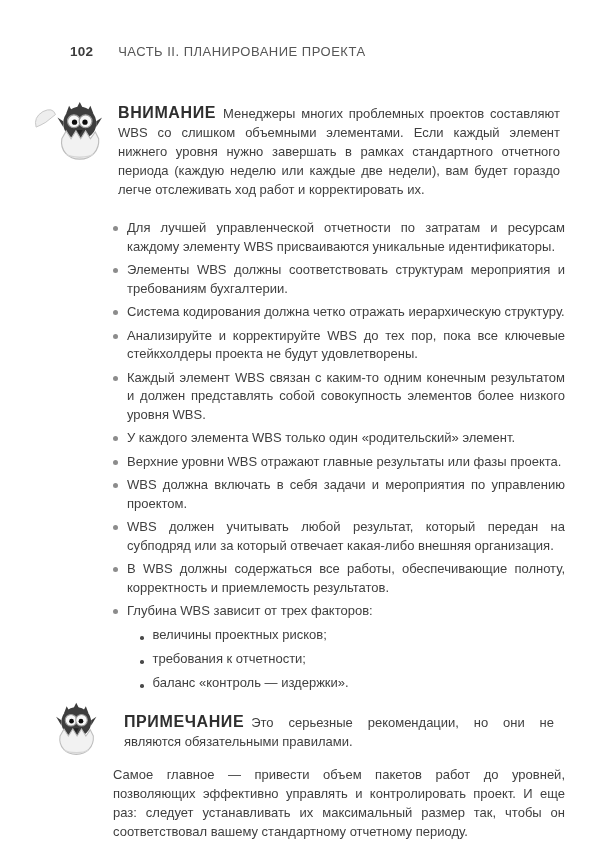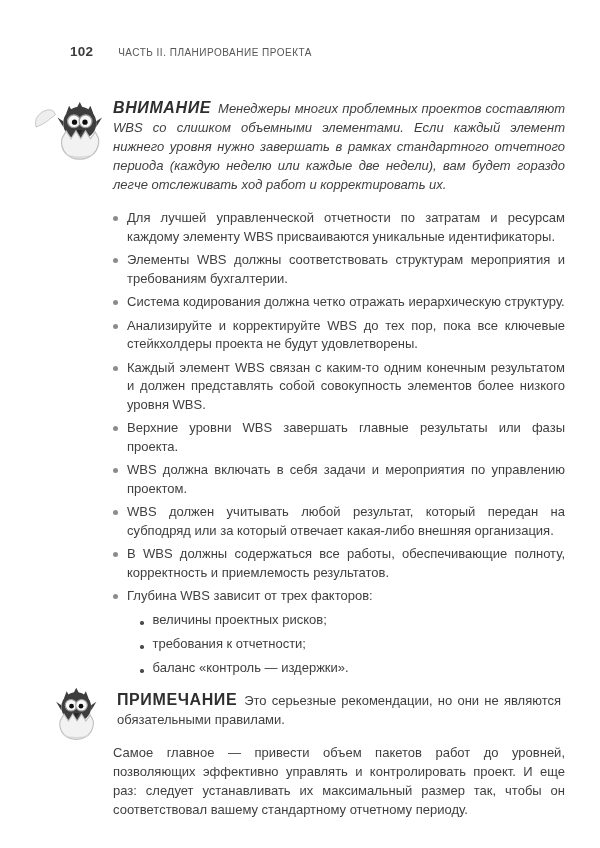--- a/index.html
+++ b/index.html
@@ -15,21 +15,21 @@
   
   .running-head{
     display:flex;align-items:baseline;
     margin:44px 35px 0 70px;
   }
   .page-number{
     font-size:13.5px;font-weight:bold;color:#3c3c3c;letter-spacing:.2px;
   }
   .head-title{
     margin-left:25px;
-    font-size:10px;color:#565656;letter-spacing:.5px;
+    font-size:13px;color:#565656;letter-spacing:.5px;
     text-transform:uppercase;
   }
   
   .callout{
     display:flex;align-items:flex-start;
     margin:39px 35px 0 33px;
   }
   .icon-col{
     flex:0 0 80px;display:flex;justify-content:flex-start;
   }
@@ -96,21 +96,21 @@
         <circle cx="48" cy="26" r="17" fill="#3d3d3d"></circle>
         <circle cx="42" cy="24" r="6.6" fill="#f7f7f7" stroke="#9a9a9a" stroke-width="1.2"></circle>
         <circle cx="54" cy="24" r="6.6" fill="#f7f7f7" stroke="#9a9a9a" stroke-width="1.2"></circle>
         <circle cx="42.6" cy="25" r="2.7" fill="#0d0d0d"></circle>
         <circle cx="53.4" cy="25" r="2.7" fill="#0d0d0d"></circle>
         <path d="M45 33 L51 33 L48 38 Z" fill="#222222"></path>
         <path d="M29.5 42 L34 34 L39 42 L44 34 L49 42 L54 34 L59 42 L64 35 L67.5 42 C68.5 54 60 63 48 63 C36 63 27.5 54 29.5 42 Z" fill="#f2f2f2" stroke="#bdbdbd" stroke-width="1.2"></path>
         <path d="M34 58 C40 62 56 62 62 58" stroke="#d6d6d6" stroke-width="1.5" fill="none"></path>
       </svg>
     </div>
-    <p class="callout-text" style="margin:0;font-style:italic;">
+    <p class="callout-text" style="margin:5px;">
       <span class="callout-label">ВНИМАНИЕ</span><span>Менеджеры многих проблемных проектов составляют WBS со слишком объемными элементами. Если каждый элемент нижнего уровня нужно завершать в рамках стандартного отчетного периода (каждую неделю или каждые две недели), вам будет гораздо легче отслеживать ход работ и корректировать их.</span>
     </p>
   </div>
 
   <ul class="bullet-list">
       <li class="b-item">
         <span class="b-marker"></span>
         <span class="b-text">Для лучшей управленческой отчетности по затратам и ресурсам каждому элементу WBS присваиваются уникальные идентификаторы.</span>
       </li>
       <li class="b-item">
@@ -124,21 +124,25 @@
       <li class="b-item">
         <span class="b-marker"></span>
         <span class="b-text">Анализируйте и корректируйте WBS до тех пор, пока все ключевые стейкхолдеры проекта не будут удовлетворены.</span>
       </li>
       <li class="b-item">
         <span class="b-marker"></span>
         <span class="b-text">Каждый элемент WBS связан с каким-то одним конечным результатом и должен представлять собой совокупность элементов более низкого уровня WBS.</span>
       </li>
       <li class="b-item">
         <span class="b-marker"></span>
-        <span class="b-text">Верхние уровни WBS завершать главные результаты или фазы проекта.</span>
+        <span class="b-text">У каждого элемента WBS только один «родительский» элемент.</span>
+      </li>
+      <li class="b-item">
+        <span class="b-marker"></span>
+        <span class="b-text">Верхние уровни WBS отражают главные результаты или фазы проекта.</span>
       </li>
       <li class="b-item">
         <span class="b-marker"></span>
         <span class="b-text">WBS должна включать в себя задачи и мероприятия по управлению проектом.</span>
       </li>
       <li class="b-item">
         <span class="b-marker"></span>
         <span class="b-text">WBS должен учитывать любой результат, который передан на субподряд или за который отвечает какая-либо внешняя организация.</span>
       </li>
       <li class="b-item">
@@ -177,20 +181,20 @@
         <circle cx="42" cy="24" r="6.6" fill="#f7f7f7" stroke="#9a9a9a" stroke-width="1.2"></circle>
         <circle cx="54" cy="24" r="6.6" fill="#f7f7f7" stroke="#9a9a9a" stroke-width="1.2"></circle>
         <circle cx="42.6" cy="25" r="2.7" fill="#0d0d0d"></circle>
         <circle cx="53.4" cy="25" r="2.7" fill="#0d0d0d"></circle>
         <path d="M45 33 L51 33 L48 38 Z" fill="#222222"></path>
         <path d="M29.5 42 L34 34 L39 42 L44 34 L49 42 L54 34 L59 42 L64 35 L67.5 42 C68.5 54 60 63 48 63 C36 63 27.5 54 29.5 42 Z" fill="#f2f2f2" stroke="#bdbdbd" stroke-width="1.2"></path>
         <path d="M34 58 C40 62 56 62 62 58" stroke="#d6d6d6" stroke-width="1.5" fill="none"></path>
       </svg>
     </div>
     <div style="flex:1;">
-      <p class="callout-text" style="margin:4px;">
+      <p class="callout-text" style="margin:11px;">
         <span class="callout-label">ПРИМЕЧАНИЕ</span><span>Это серьезные рекомендации, но они не являются обязательными правилами.</span>
       </p>
       <p class="closing">Самое главное — привести объем пакетов работ до уровней, позволяющих эффективно управлять и контролировать проект. И еще раз: следует устанавливать их максимальный размер так, чтобы он соответствовал вашему стандартному отчетному периоду.</p>
     </div>
   </div>
 
 </div>
 
 </body></html>

